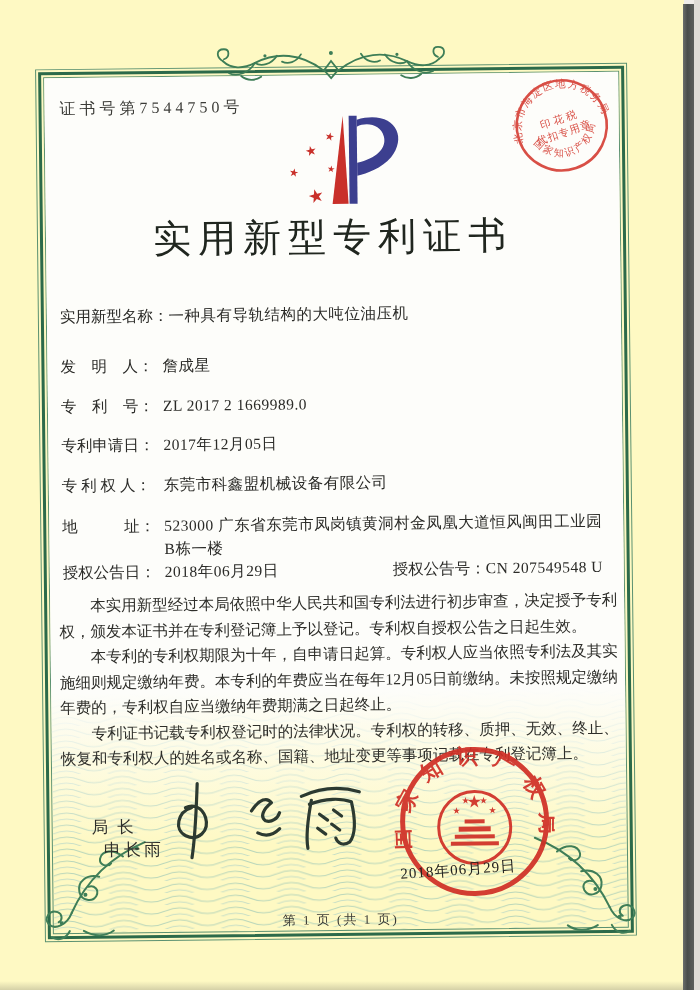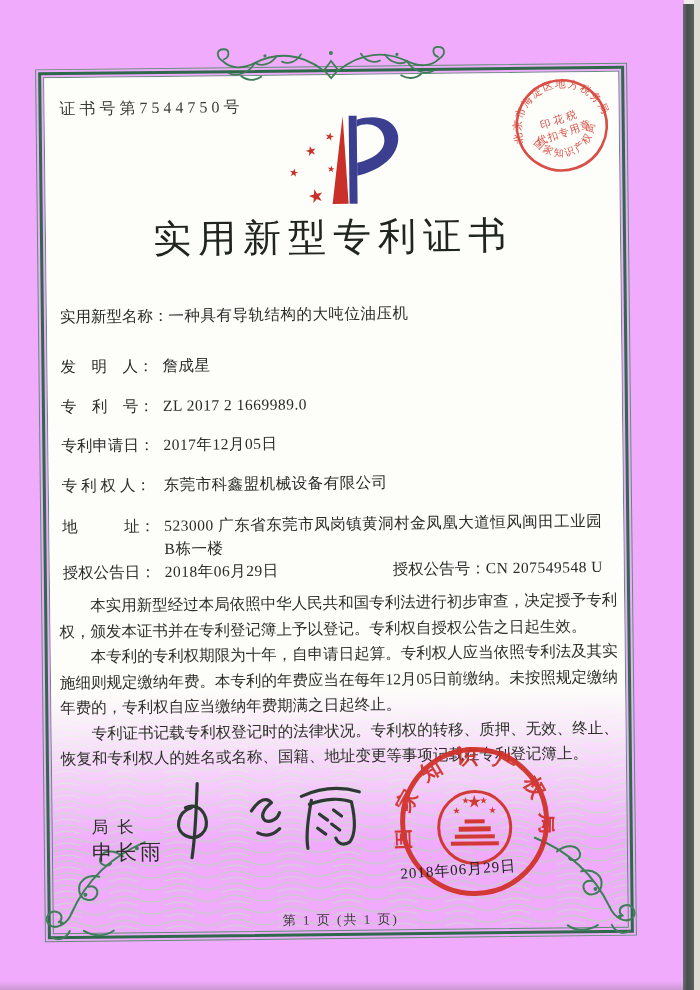--- a/index.html
+++ b/index.html
@@ -1,17 +1,17 @@
 <!DOCTYPE html>
 <html><head>
 <meta charset="utf-8">
 <style>
   html,body{margin:0;padding:0;width:700px;height:990px;overflow:hidden;
     background:#efede9;font-family:"Liberation Serif","DejaVu Serif",serif;}
-  .paper{position:absolute;left:0;top:0;width:684px;height:990px;background:#f0abfc;}
+  .paper{position:absolute;left:0;top:0;width:684px;height:990px;background:#fef9c3;}
   .scan-shadow-right{position:absolute;left:683px;top:4px;width:11px;height:986px;
     background:linear-gradient(90deg,#6a6e6c,#494d4b 40%,#5a5e5c);}
   .scan-edge-right{position:absolute;left:694px;top:0;width:6px;height:990px;background:#dedcd7;}
   .scan-shadow-bottom{position:absolute;left:0;top:981px;width:684px;height:9px;
     background:linear-gradient(180deg,rgba(0,0,0,0),rgba(90,90,85,.25));}
 
   
   .frame{position:absolute;left:40px;top:66px;width:592px;height:873px;
     transform:rotate(-0.65deg);transform-origin:50% 50%;}
   .frame-out{position:absolute;inset:0;border:1px solid #5b9171;padding:2px;box-sizing:border-box;}
@@ -32,21 +32,21 @@
   .field-value{letter-spacing:.5px;}
   .addr-value{width:442px;}
   .grant-group2{position:absolute;left:330px;top:0;display:flex;}
   .grant-group2 .field-label{flex:0 0 auto;}
 
   .paras{left:18px;width:558px;top:524px;font-size:15.5px;line-height:25.5px;
     text-align:justify;color:#2e2e2a;}
   .paras p{margin:0;text-indent:2em;}
 
   .director-title{left:48px;top:748px;font-size:16.5px;letter-spacing:9px;color:#2e2e2a;}
-  .director-name{left:48px;top:770px;font-size:21px;letter-spacing:3px;color:#2e2e2a;}
+  .director-name{left:60px;top:770px;font-size:17px;letter-spacing:3px;color:#2e2e2a;}
   .signature{left:120px;top:710px;}
   .seal{left:351px;top:677px;}
   .seal-date{left:356px;top:793px;width:215px;font-size:15px;letter-spacing:1px;
     color:#232220;transform:rotate(-3.5deg);}
   .page-footer{left:0;right:0;top:845px;text-align:center;font-size:13px;
     letter-spacing:2px;color:#3a3a36;}
 
   .tax-stamp{left:476px;top:12px;opacity:.88;}
   .logo{left:245px;top:44px;}
   .top-ornament{position:absolute;left:50%;top:-21px;transform:translateX(-50%);}

